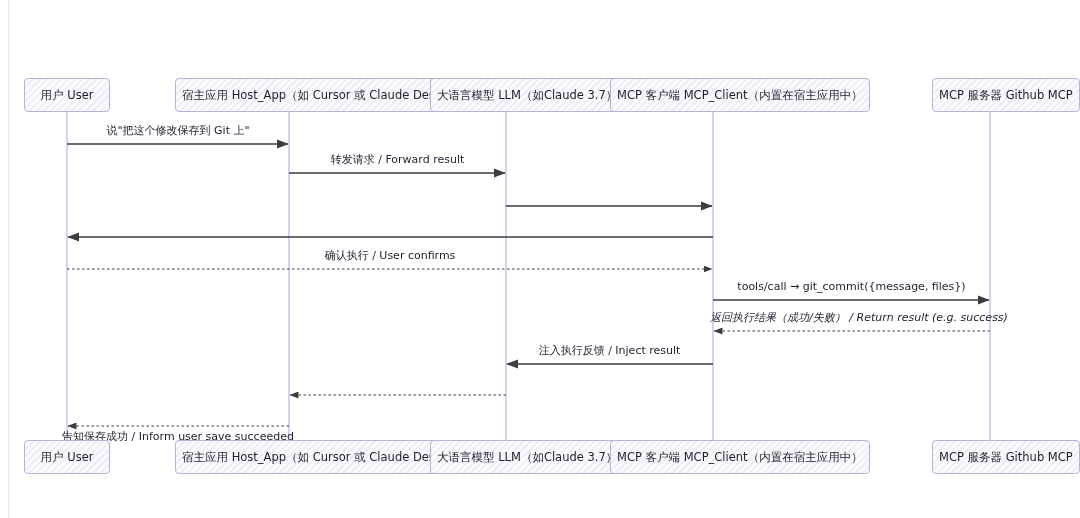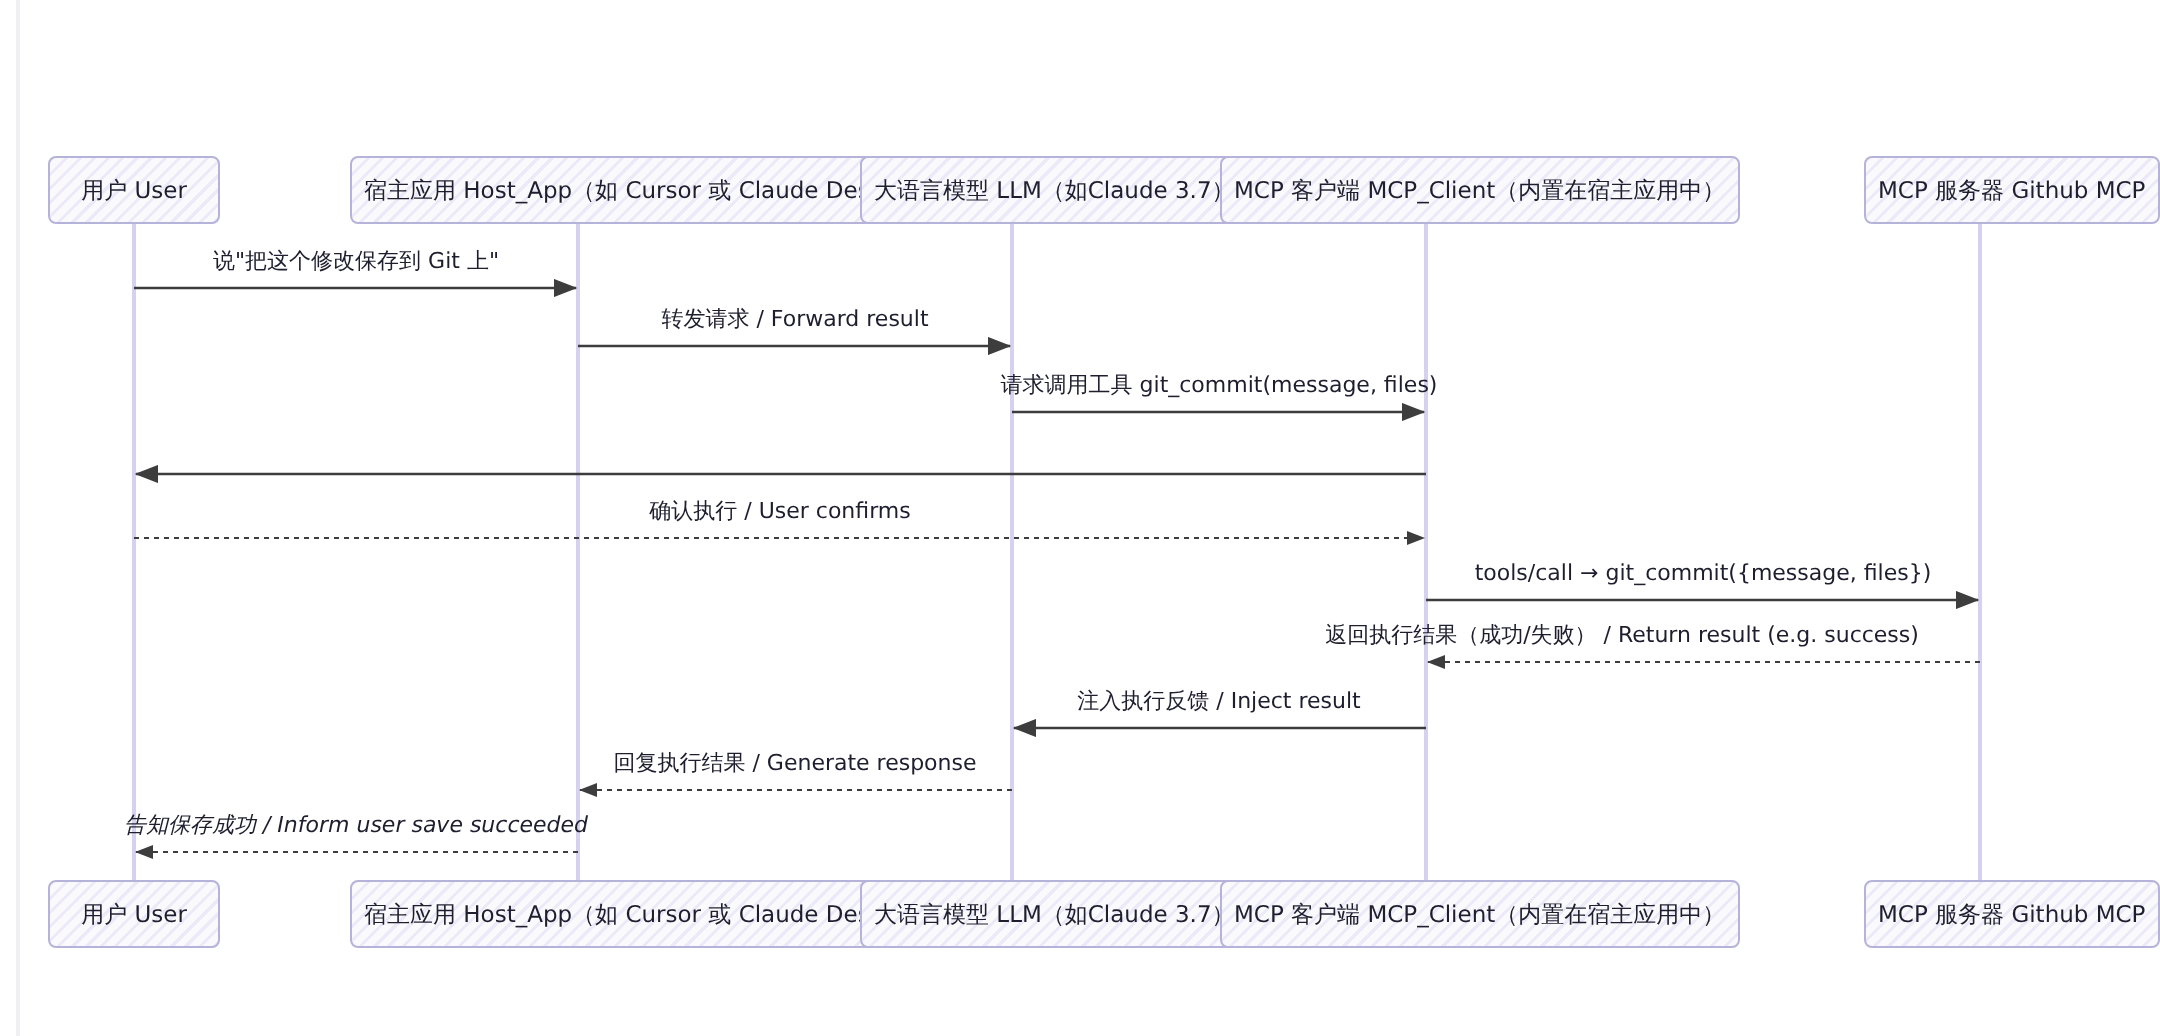--- a/index.html
+++ b/index.html
@@ -39,27 +39,25 @@
 
 <div class="canvas" id="diagram">
   <div class="panel-edge"></div>
 <div class="lifeline" style="left: 66px; top: 112px; height: 328px;"></div>
     <div class="lifeline" style="left: 288px; top: 112px; height: 328px;"></div>
     <div class="lifeline" style="left: 505px; top: 112px; height: 328px;"></div>
     <div class="lifeline" style="left: 712px; top: 112px; height: 328px;"></div>
     <div class="lifeline" style="left: 989px; top: 112px; height: 328px;"></div>
     <div class="msg-label" style="left: 178px; top: 124px;">说"把这个修改保存到 Git 上"</div>
     <div class="msg-label" style="left: 397.5px; top: 153px;">转发请求 / Forward result</div>
-    <div class="msg-label" style="left: 609.5px; top: 186px;">请求调用工具 git_commit(message, files)</div>
     <div class="msg-label" style="left: 390px; top: 249px;">确认执行 / User confirms</div>
     <div class="msg-label" style="left: 851.5px; top: 280px;">tools/call → git_commit({message, files})</div>
-    <div class="msg-label" style="left: 811px; top: 311px;">返回执行结果（成功/失败） / Return result (e.g. success)</div>
+    <div class="msg-label" style="left: 859px; top: 311px; font-style: italic;">返回执行结果（成功/失败） / Return result (e.g. success)</div>
     <div class="msg-label" style="left: 609.5px; top: 344px;">注入执行反馈 / Inject result</div>
-    <div class="msg-label" style="left: 397.5px; top: 375px;">回复执行结果 / Generate response</div>
-    <div class="msg-label" style="left: 178px; top: 406px; font-style: italic;">告知保存成功 / Inform user save succeeded</div>
+    <div class="msg-label" style="left: 178px; top: 430px;">告知保存成功 / Inform user save succeeded</div>
     <svg class="arrows" width="1080" height="518">
       <defs>
         <marker id="ah" markerWidth="9.5" markerHeight="7" refX="8.5" refY="3.5" orient="auto">
           <path d="M0,0 L9,3.5 L0,7 Z" fill="#3d3d3d"></path>
         </marker>
       </defs>
       <line x1="67" y1="144" x2="288" y2="144" class="arrow-line solid" marker-end="url(#ah)"></line>
       <line x1="289" y1="173" x2="505" y2="173" class="arrow-line solid" marker-end="url(#ah)"></line>
       <line x1="506" y1="206" x2="712" y2="206" class="arrow-line solid" marker-end="url(#ah)"></line>
       <line x1="713" y1="237" x2="68" y2="237" class="arrow-line solid" marker-end="url(#ah)"></line>

